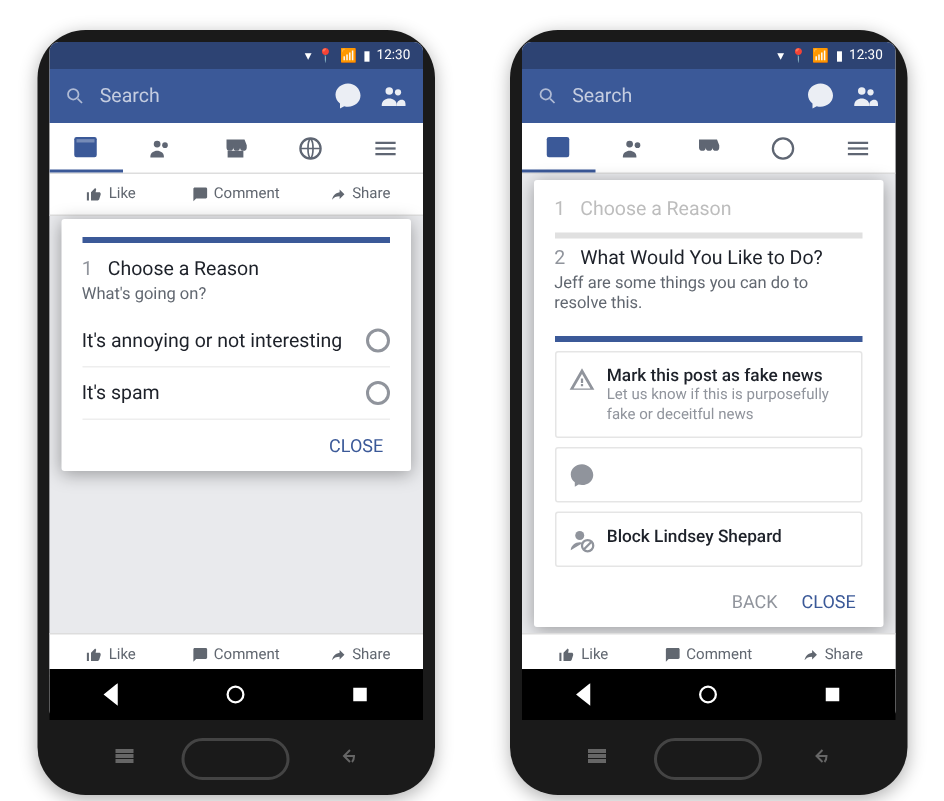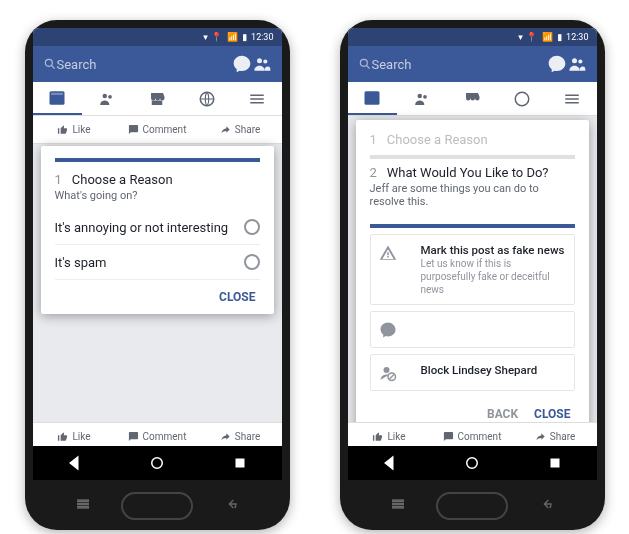--- a/index.html
+++ b/index.html
@@ -3,21 +3,21 @@
 <meta charset="utf-8">
 <style>
 *{box-sizing:border-box;margin:0;padding:0;font-family:-apple-system,BlinkMacSystemFont,"Segoe UI",Roboto,Helvetica,Arial,sans-serif}
 body{background:#fff;display:flex;gap:50px;padding:20px;justify-content:center}
 .phone{width:265px;height:510px;background:#1a1a1a;border-radius:32px;padding:8px 8px 50px 8px;position:relative;box-shadow:0 3px 12px rgba(0,0,0,.3)}
 .phone-inner{width:100%;height:100%;background:#e9eaed;border-radius:6px;overflow:hidden;position:relative}
 .speaker{position:absolute;top:18px;left:50%;transform:translateX(-50%);width:40px;height:4px;background:#333;border-radius:2px}
 .sensor{position:absolute;top:17px;left:78px;width:6px;height:6px;background:#333;border-radius:50%}
 .statusbar{height:18px;background:#2d4373;color:#fff;font-size:9px;display:flex;align-items:center;justify-content:flex-end;padding:0 8px;gap:4px}
 .statusbar span{display:inline-block}
-.fbheader{height:36px;background:#3b5998;display:flex;align-items:center;padding:0 10px;}
+.fbheader{height:36px;background:#3b5998;display:flex;align-items:center;padding:0 10px;gap:10px}
 .search-icon{width:14px;height:14px;opacity:.85}
 .search-text{color:#c5cde0;font-size:13px;flex:1}
 .msg-icon,.friends-icon{width:20px;height:20px;fill:#fff;opacity:.9}
 .tabs{height:34px;background:#fff;display:flex;border-bottom:1px solid #ddd}
 .tab{flex:1;display:flex;align-items:center;justify-content:center;color:#5f6673}
 .tab.active{border-bottom:2px solid #3b5998;color:#3b5998}
 .tab svg{width:18px;height:18px;fill:currentColor}
 .feed{background:#e9eaed;height:calc(100% - 88px);position:relative}
 .actionbar{background:#fff;height:28px;display:flex;border-bottom:1px solid #ddd;color:#616770;font-size:10px}
 .actionbar>div{flex:1;display:flex;align-items:center;justify-content:center;gap:4px}
@@ -25,26 +25,26 @@
 .dialog{position:absolute;top:30px;left:8px;right:8px;background:#fff;border-radius:2px;box-shadow:0 2px 12px rgba(0,0,0,.35);padding:12px 14px 8px}
 .step-line{height:4px;background:#3b5998;margin-bottom:10px}
 .step-head{display:flex;align-items:baseline;gap:10px;color:#1d2129;margin-bottom:2px}
 .step-num{color:#90949c;font-size:13px}
 .step-title{font-size:13px;color:#1d2129}
 .step-sub{font-size:11px;color:#616770;margin-bottom:8px}
 .opt{display:flex;align-items:center;justify-content:space-between;padding:9px 0;border-bottom:1px solid #eee;font-size:13px;color:#1d2129}
 .radio{width:16px;height:16px;border:2px solid #90949c;border-radius:50%;display:flex;align-items:center;justify-content:center}
 .radio.sel{border-color:#3b5998}
 .radio.sel::after{content:"";width:8px;height:8px;background:#3b5998;border-radius:50%}
-.dlg-footer{display:flex;justify-content:flex-end;gap:16px;padding:10px 4px 2px;font-size:12px;font-weight:700}
+.dlg-footer{display:flex;justify-content:flex-end;gap:16px;padding:10px 4px 2px;font-size:12px;font-weight:400}
 .btn-close{color:#3b5998}
 .btn-back{color:#90949c}
 .step-gray{display:flex;align-items:center;gap:10px;color:#bdbdbd;font-size:13px;border-bottom:4px solid #e0e0e0;padding-bottom:8px;margin-bottom:6px}
 .step-active-line{border-bottom:4px solid #3b5998;padding-bottom:8px;margin-bottom:6px}
-.card{border:1px solid #e5e5e5;border-radius:2px;padding:8px;margin-bottom:6px;display:flex;gap:24px;align-items:flex-start}
+.card{border:1px solid #e5e5e5;border-radius:2px;padding:8px;margin-bottom:6px;display:flex;gap:8px;align-items:flex-start}
 .card-icon{width:18px;height:18px;fill:#90949c;flex-shrink:0;margin-top:1px}
 .card-title{font-size:11.5px;color:#1d2129;font-weight:500}
 .card-sub{font-size:10px;color:#90949c;line-height:1.3}
 .feed-below{position:absolute;bottom:0;left:0;right:0}
 .post-act{background:#fff;height:28px;display:flex;color:#616770;font-size:10px;border-top:1px solid #ddd}
 .post-act>div{flex:1;display:flex;align-items:center;justify-content:center;gap:4px}
 .post-act svg{width:11px;height:11px;fill:#616770}
 .post-head{background:#fff;height:30px;display:flex;align-items:center;padding:0 8px;gap:6px;border-top:1px solid #ddd;font-size:11px;font-weight:600;color:#1d2129}
 .avatar{width:20px;height:20px;background:linear-gradient(135deg,#8b5a3c,#5a3820);border-radius:2px}
 .chev{margin-left:auto;color:#90949c}

